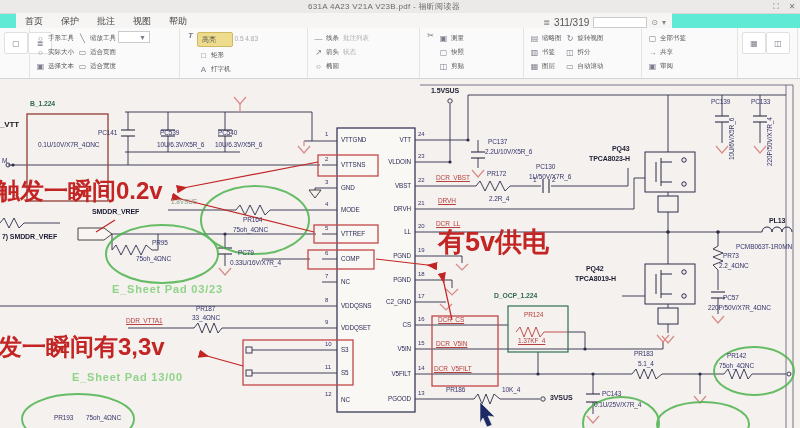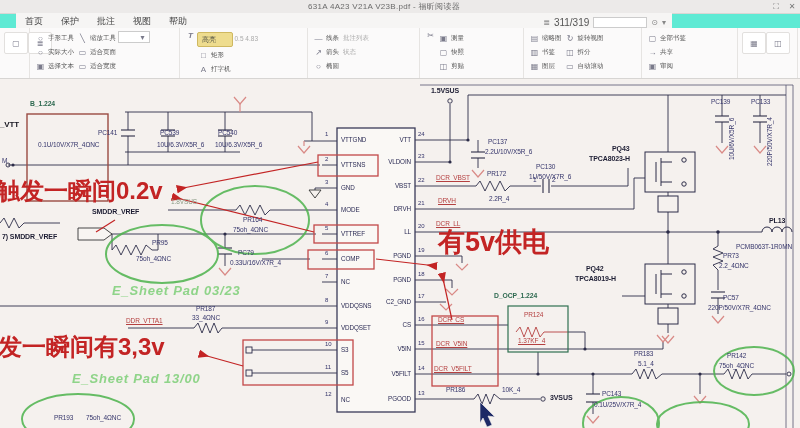--- a/index.html
+++ b/index.html
@@ -35,21 +35,21 @@
   #canvas{position:absolute;left:0;top:79px;width:800px;height:349px;background:#f5f1ee;}
   #canvas svg{position:absolute;left:0;top:0;}
   .sl{position:absolute;font-size:6.5px;line-height:1.05;color:#35356b;white-space:nowrap;
       letter-spacing:-.1px;z-index:3;}
   .b{font-size:8px;font-weight:bold;color:#15151f;text-align:right;}
   .b2{font-size:7px;font-weight:bold;color:#1d1d33;}
   .dim{color:#8a9a85;}
   .teal{color:#2e6a50;font-weight:bold;font-size:6.8px;}
   .red{color:#b54040;}
   .u{text-decoration:underline;}
-  .grn{color:#8fd489;font-size:13px;font-weight:bold;letter-spacing:.8px;font-style:italic;}
+  .grn{color:#8fd489;font-size:11px;font-weight:bold;letter-spacing:.8px;}
   .ann{font-size:24px;font-weight:bold;color:#c32424;z-index:6;letter-spacing:0;}
   .ann2{font-size:27px;}
   .vert{transform:rotate(-90deg);transform-origin:0 0;}
   .pinnum{font-size:6px;color:#35356b;}
   .pname{font-size:6.3px;color:#2c2c55;}
   .pname-r{width:34px;text-align:right;}
 </style>
 </head>
 <body>
 

